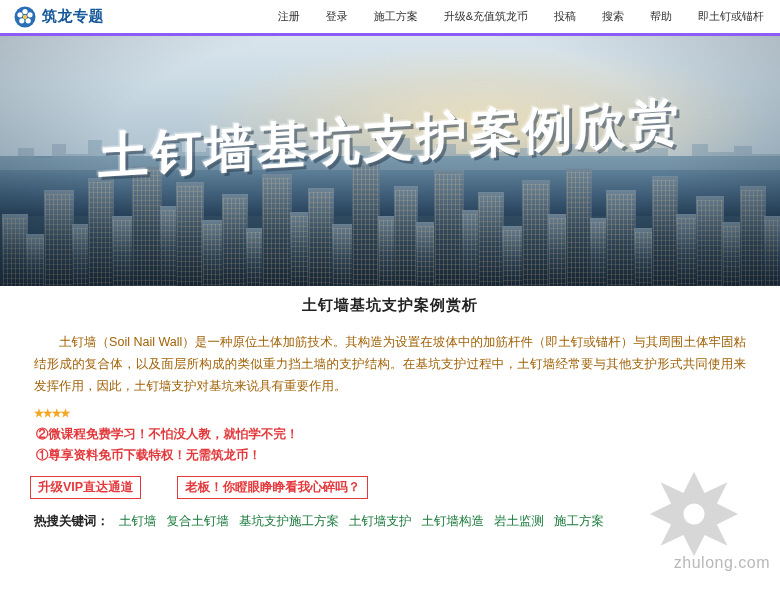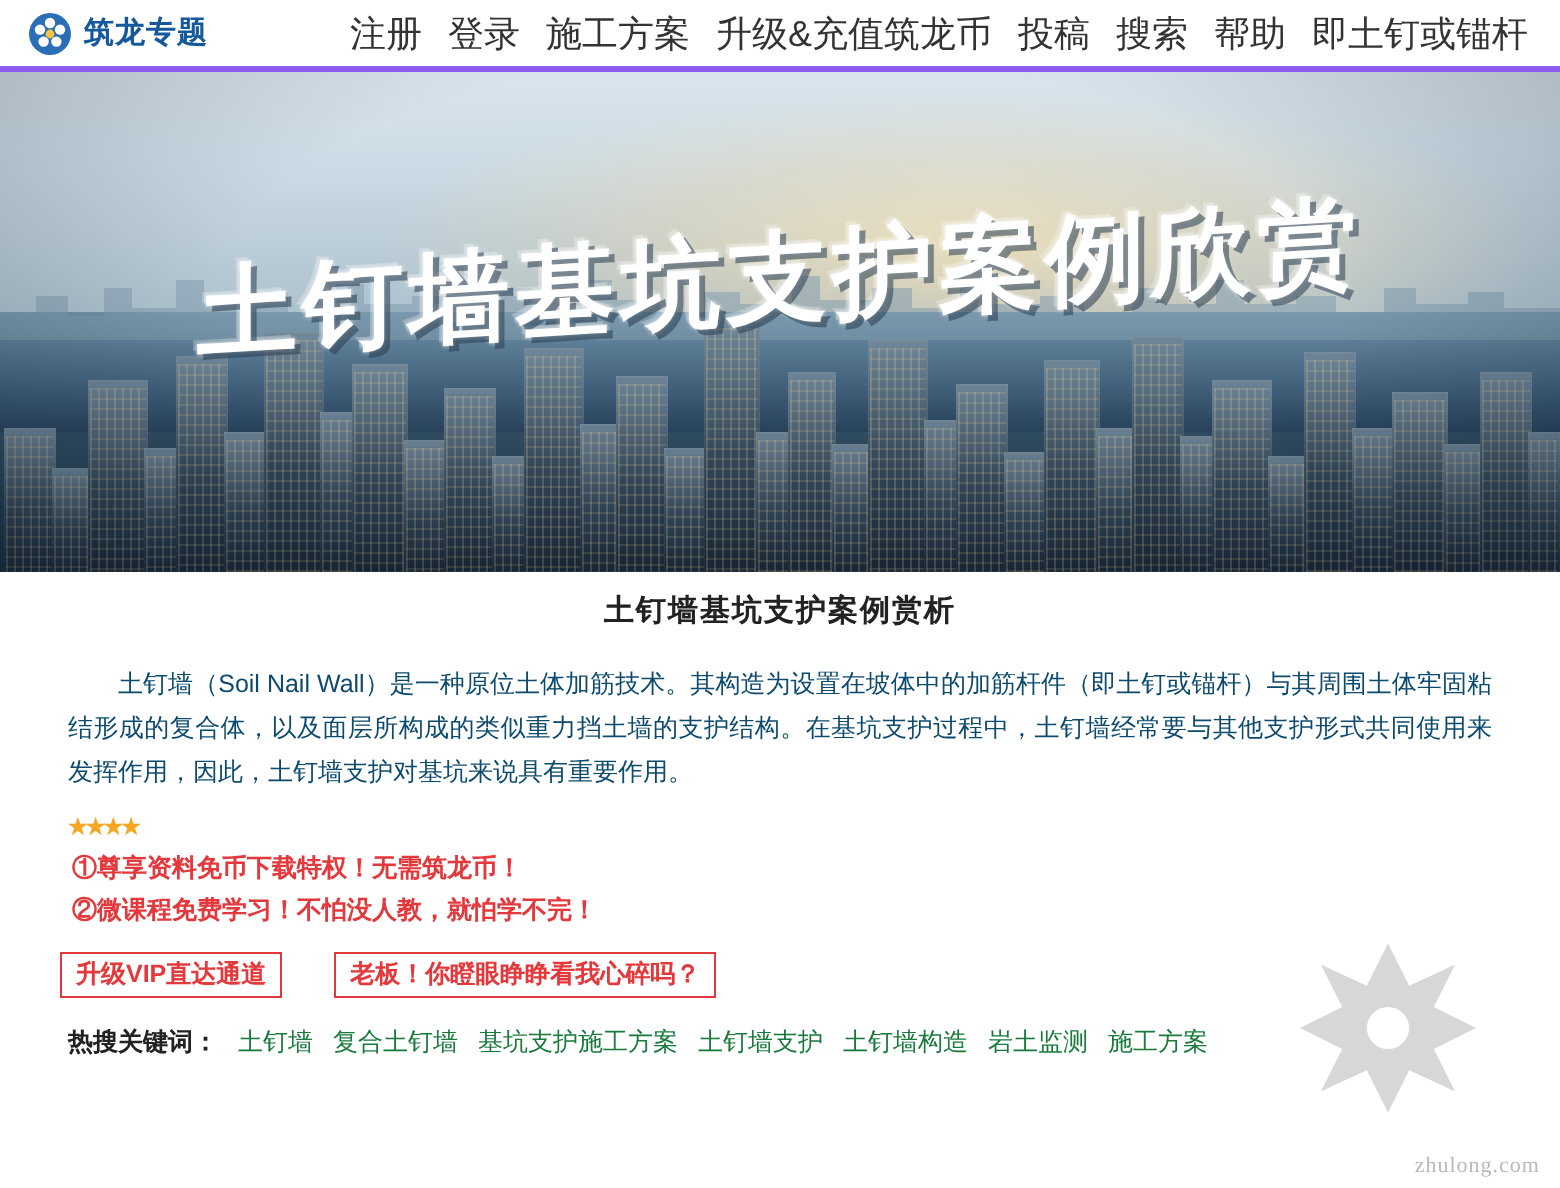--- a/index.html
+++ b/index.html
@@ -41,22 +41,22 @@
   .logo-text {
     font-size: 15px;
     font-weight: bold;
     color: #16599a;
     letter-spacing: 0.5px;
   }
   .topnav {
     margin-left: auto;
     display: flex;
     align-items: center;
-    gap: 13px;
-    font-size: 18px;
+    gap: 26px;
+    font-size: 11px;
     color: #333;
     padding-right: 6px;
   }
   .topnav a {
     color: #333;
     text-decoration: none;
     white-space: nowrap;
   }
 
   
@@ -157,21 +157,21 @@
     font-weight: bold;
     color: #222;
     margin: 10px 0 16px;
     letter-spacing: 1px;
   }
 
   .body-copy {
     padding: 0 34px;
     font-size: 12.5px;
     line-height: 22px;
-    color: #0c4a6e;
+    color: #a16207;
     text-align: justify;
     text-indent: 2em;
   }
 
   
   .vip-wrap {
     padding: 10px 34px 0 34px;
   }
   .vip-head {
     display: flex;
@@ -187,21 +187,21 @@
     font-size: 12.5px;
     line-height: 21px;
     color: #e4393c;
     font-weight: bold;
     padding-left: 2px;
   }
 
   .cta-row {
     display: flex;
     align-items: center;
-    gap: 26px;
+    gap: 36px;
     padding: 10px 3px 0 30px;
     font-size: 12.5px;
     font-weight: bold;
     color: #e4393c;
   }
   .cta-box {
     border: 1px solid #e4393c;
     padding: 2px 7px;
     color: #e4393c;
     white-space: nowrap;
@@ -230,25 +230,24 @@
     position: absolute;
     right: 42px;
     bottom: 36px;
     width: 88px; height: 88px;
     opacity: 0.5;
     pointer-events: none;
   }
   .wm-text {
     position: absolute;
     right: 10px;
-    bottom: 5px;
-    font-size: 11px;
+    bottom: 22px;
+    font-size: 16px;
     color: #b9b9b9;
     letter-spacing: 0.5px;
-    font-family: Liberation Serif, serif;
   }
 </style>
 </head>
 <body>
 
 <div class="page">
 
   <div class="topbar">
     <div class="logo-wrap">
       <span class="logo-mark">
@@ -332,22 +331,22 @@
   </div>
 
 
   <div class="article-title">土钉墙基坑支护案例赏析</div>
   <div class="body-copy">土钉墙（Soil Nail Wall）是一种原位土体加筋技术。其构造为设置在坡体中的加筋杆件（即土钉或锚杆）与其周围土体牢固粘结形成的复合体，以及面层所构成的类似重力挡土墙的支护结构。在基坑支护过程中，土钉墙经常要与其他支护形式共同使用来发挥作用，因此，土钉墙支护对基坑来说具有重要作用。</div>
 
   <div class="vip-wrap">
     <div class="vip-head">
       <span class="stars">★★★★</span>
     </div>
+    <div class="vip-line">②微课程免费学习！不怕没人教，就怕学不完！</div>
     <div class="vip-line">①尊享资料免币下载特权！无需筑龙币！</div>
-    <div class="vip-line">②微课程免费学习！不怕没人教，就怕学不完！</div>
   </div>
 
   <div class="cta-row">
     <span class="cta-box">升级VIP直达通道</span>
     <span class="cta-box">老板！你瞪眼睁睁看我心碎吗？</span>
   </div>
 
   <div class="kw-row">
     <span class="kw-label">热搜关键词：</span>
     <a href="#">土钉墙</a>

